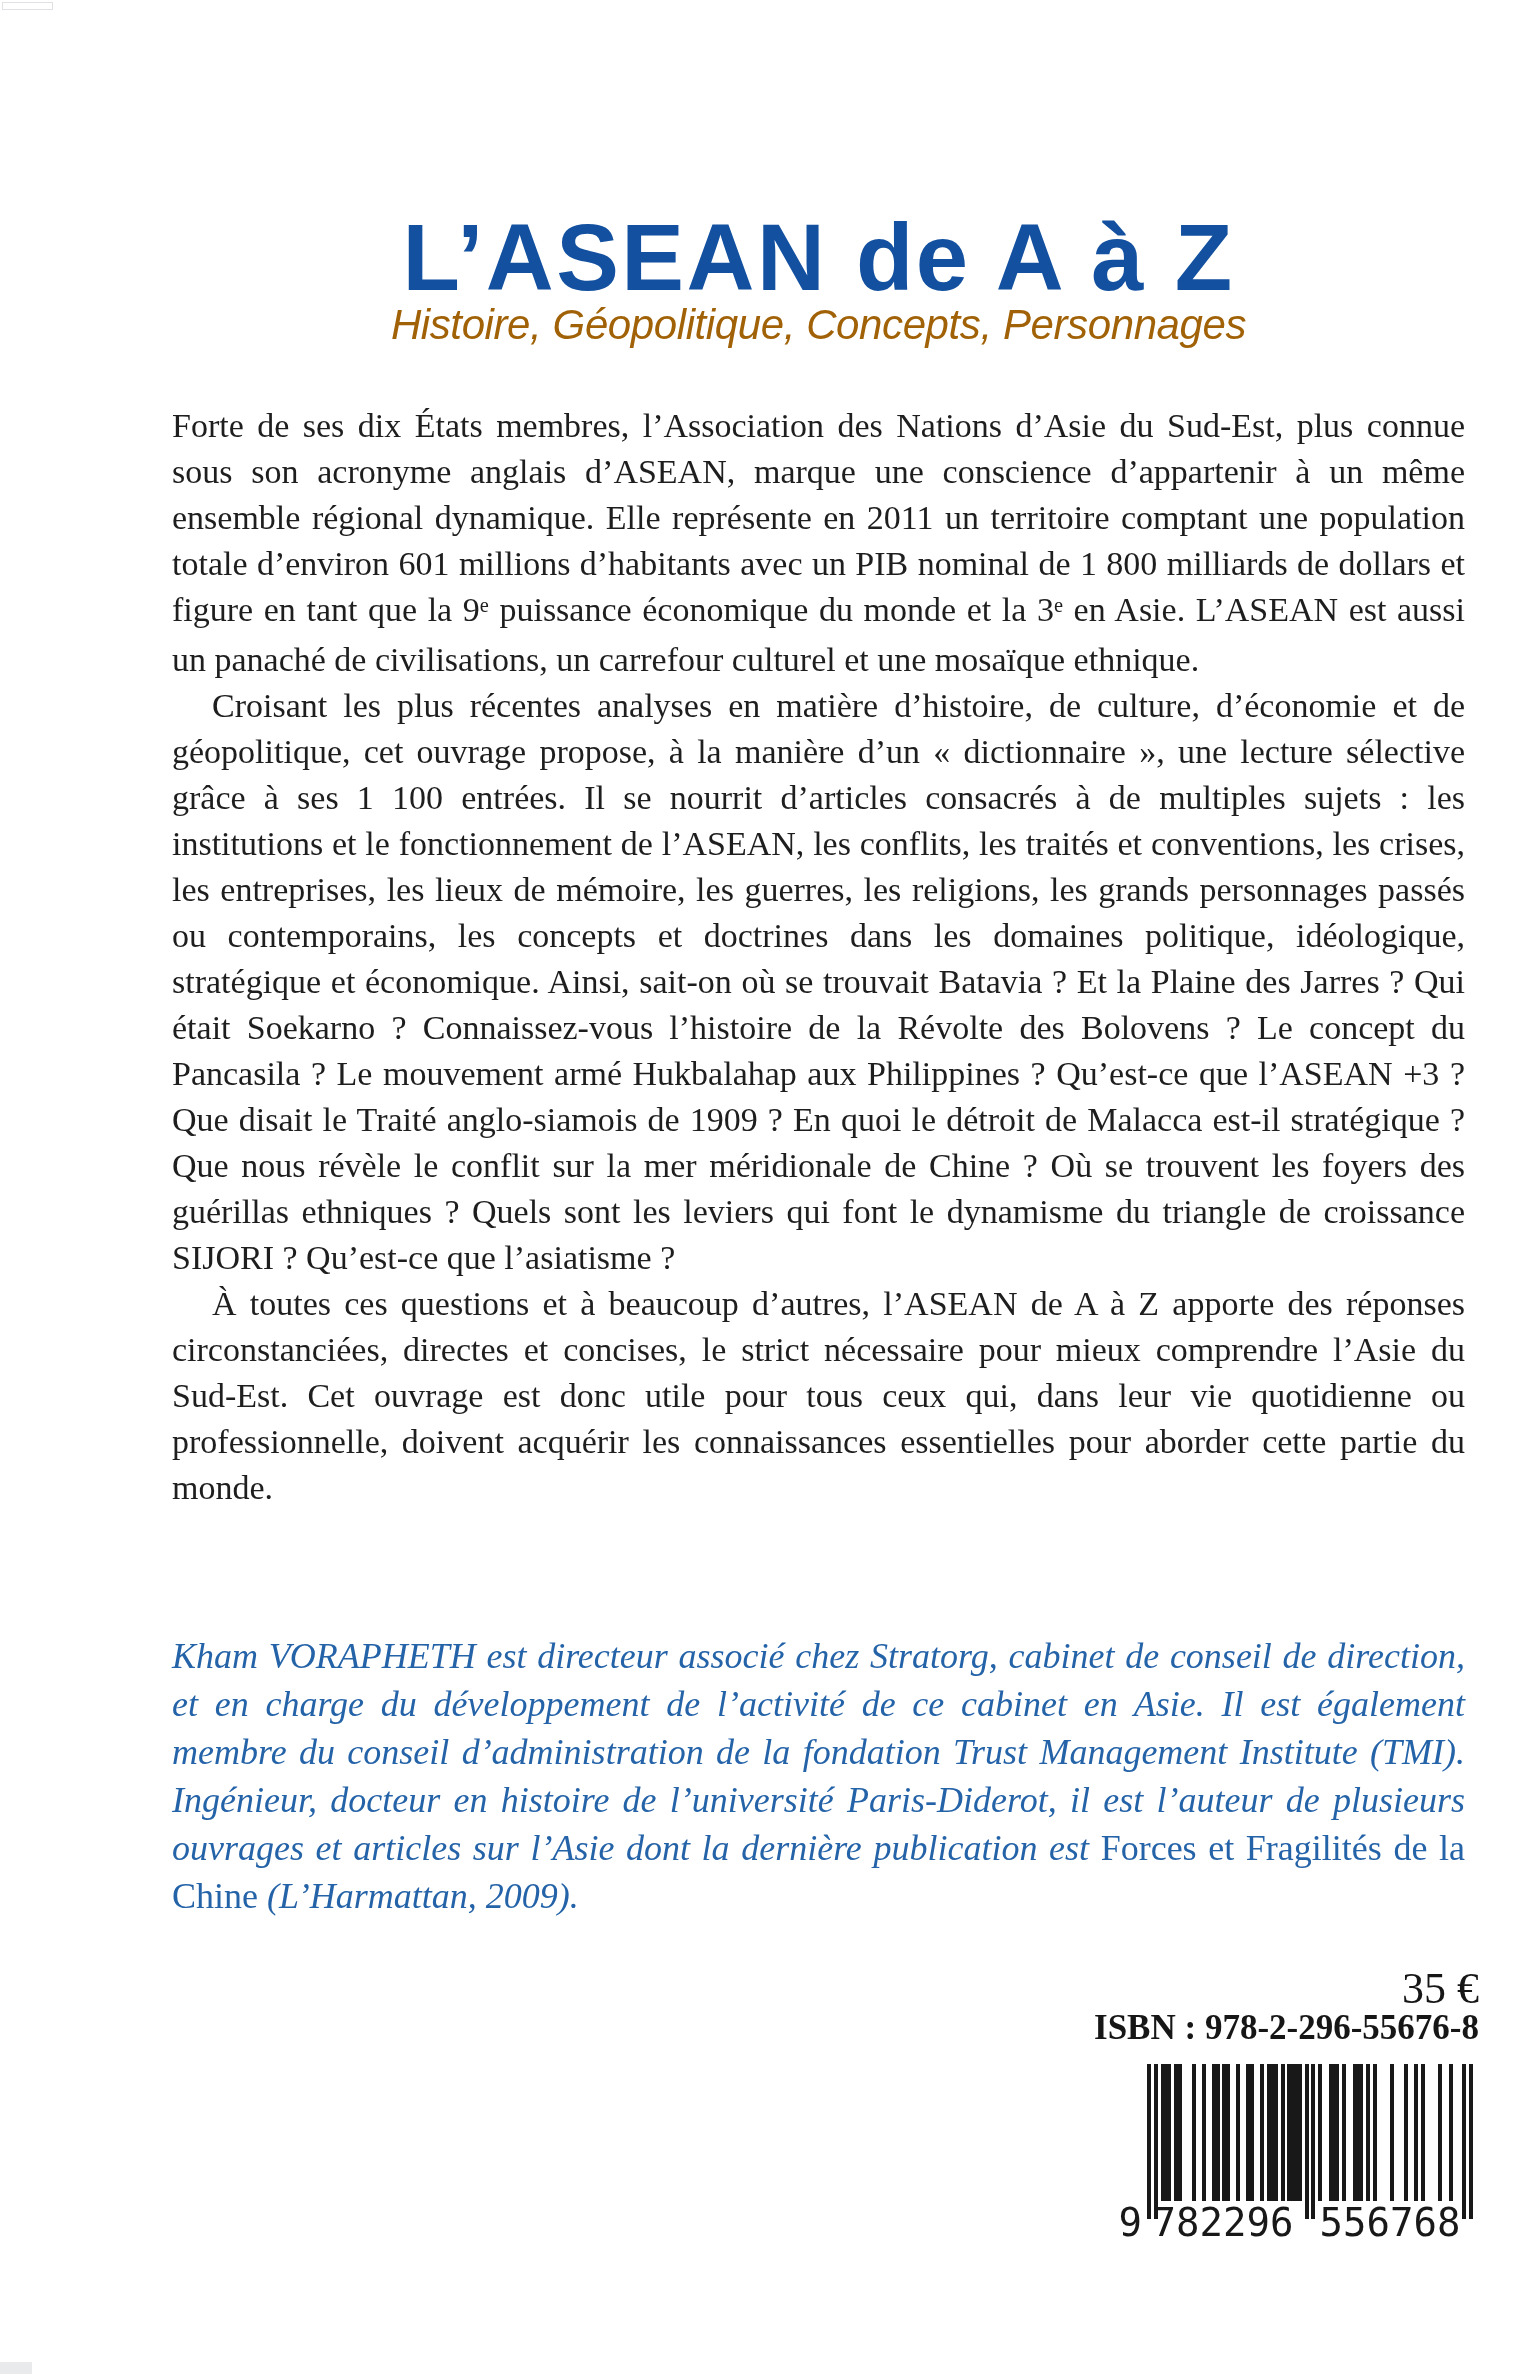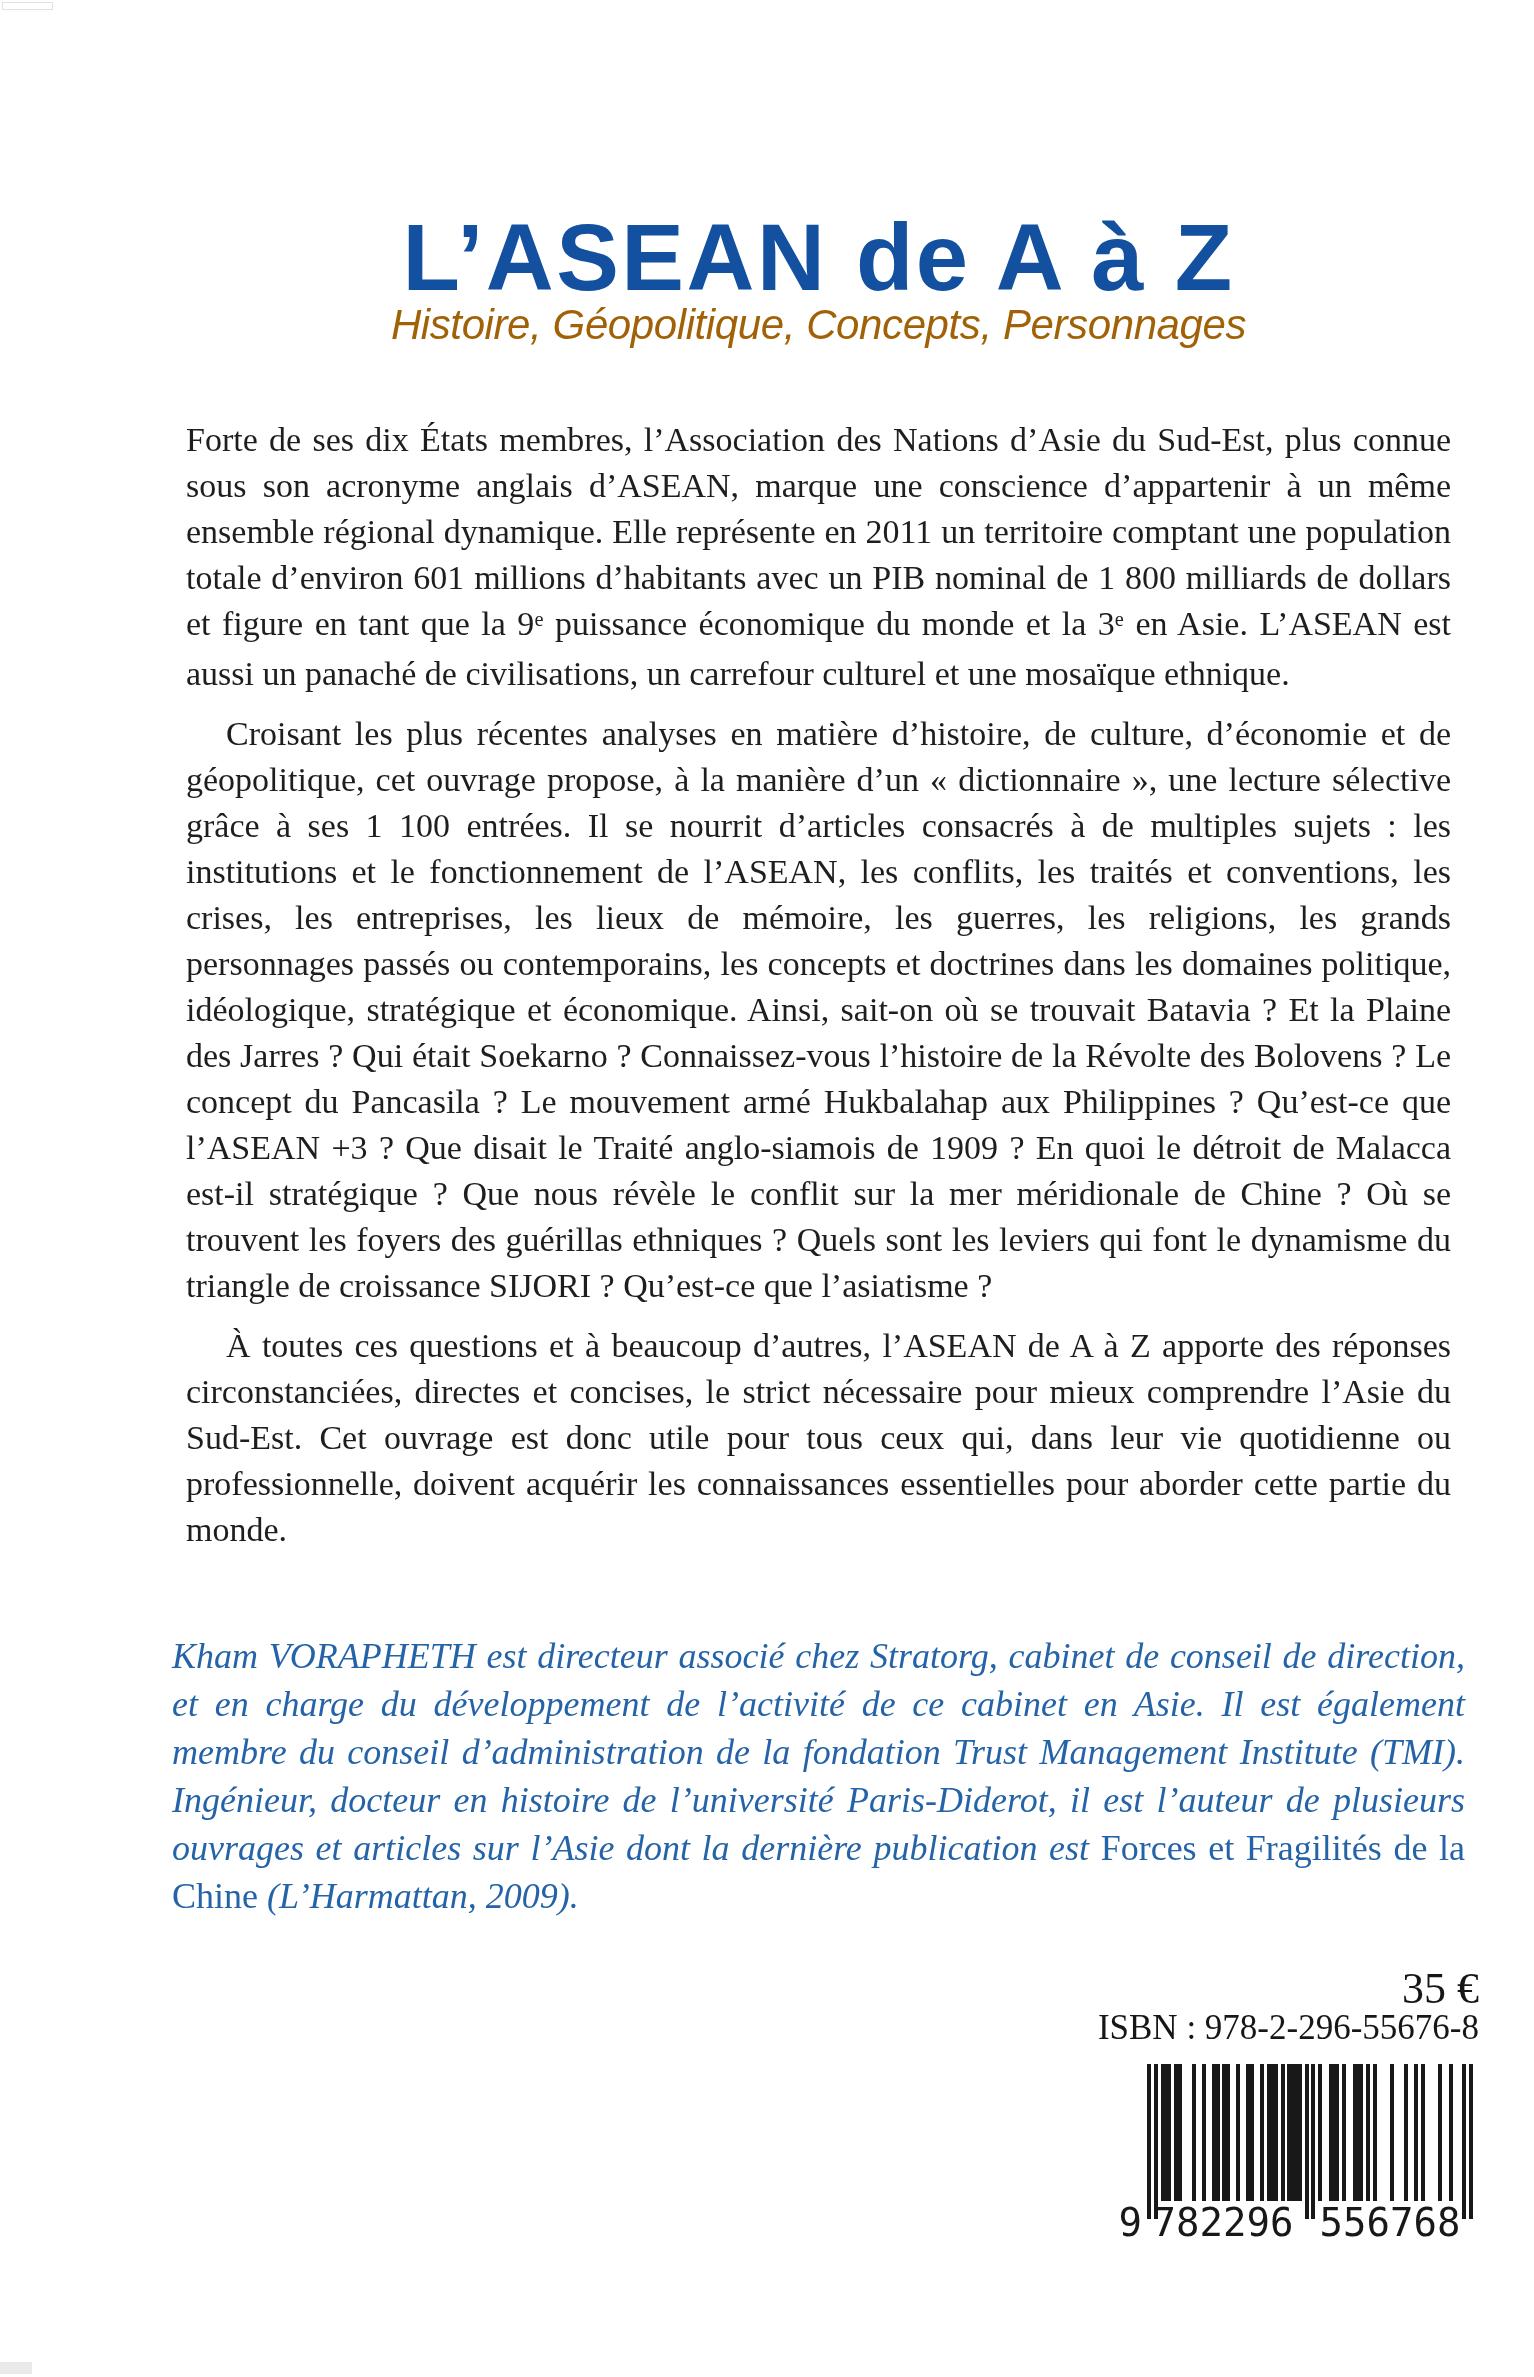--- a/index.html
+++ b/index.html
@@ -33,21 +33,21 @@
     letter-spacing:-0.4px;
     color:#a16207;
     white-space:nowrap;
   }
 
   .synopsis{
     position:absolute;left:172px;top:403px;width:1293px;
     font-size:34px;line-height:46px;
     text-align:justify;
   }
-  .synopsis p{margin:14px;padding:0;}
+  .synopsis p{margin:0;padding:0;}
   .synopsis p.indent{text-indent:40px;}
   .seg-sup{font-size:60%;position:relative;top:-0.45em;}
 
   .bio{
     position:absolute;left:172px;top:1632px;width:1293px;
     font-style:italic;
     font-size:36px;line-height:48px;
     text-align:justify;
     color:#2563a8;
   }
@@ -57,20 +57,21 @@
     position:absolute;right:55px;top:1967px;
     font-size:44px;line-height:1;
     color:#161616;
     white-space:nowrap;
   }
   .isbn{
     position:absolute;right:55px;top:2010px;
     font-size:35px;line-height:1;
     color:#161616;
     white-space:nowrap;
+    font-weight:bold;
   }
 
   .barcode{position:absolute;left:1147px;top:2064px;width:326px;height:176px;}
   .barcode .bars{position:absolute;left:0;top:0;width:100%;height:100%;}
   .barcode .bar{position:absolute;top:0;height:137px;background:#181818;}
   .barcode .bar.guard{height:155px;}
   .bc-num{
     position:absolute;top:139px;
     font-family:"DejaVu Sans Mono","Liberation Mono",monospace;
     font-size:39px;line-height:1;color:#181818;

